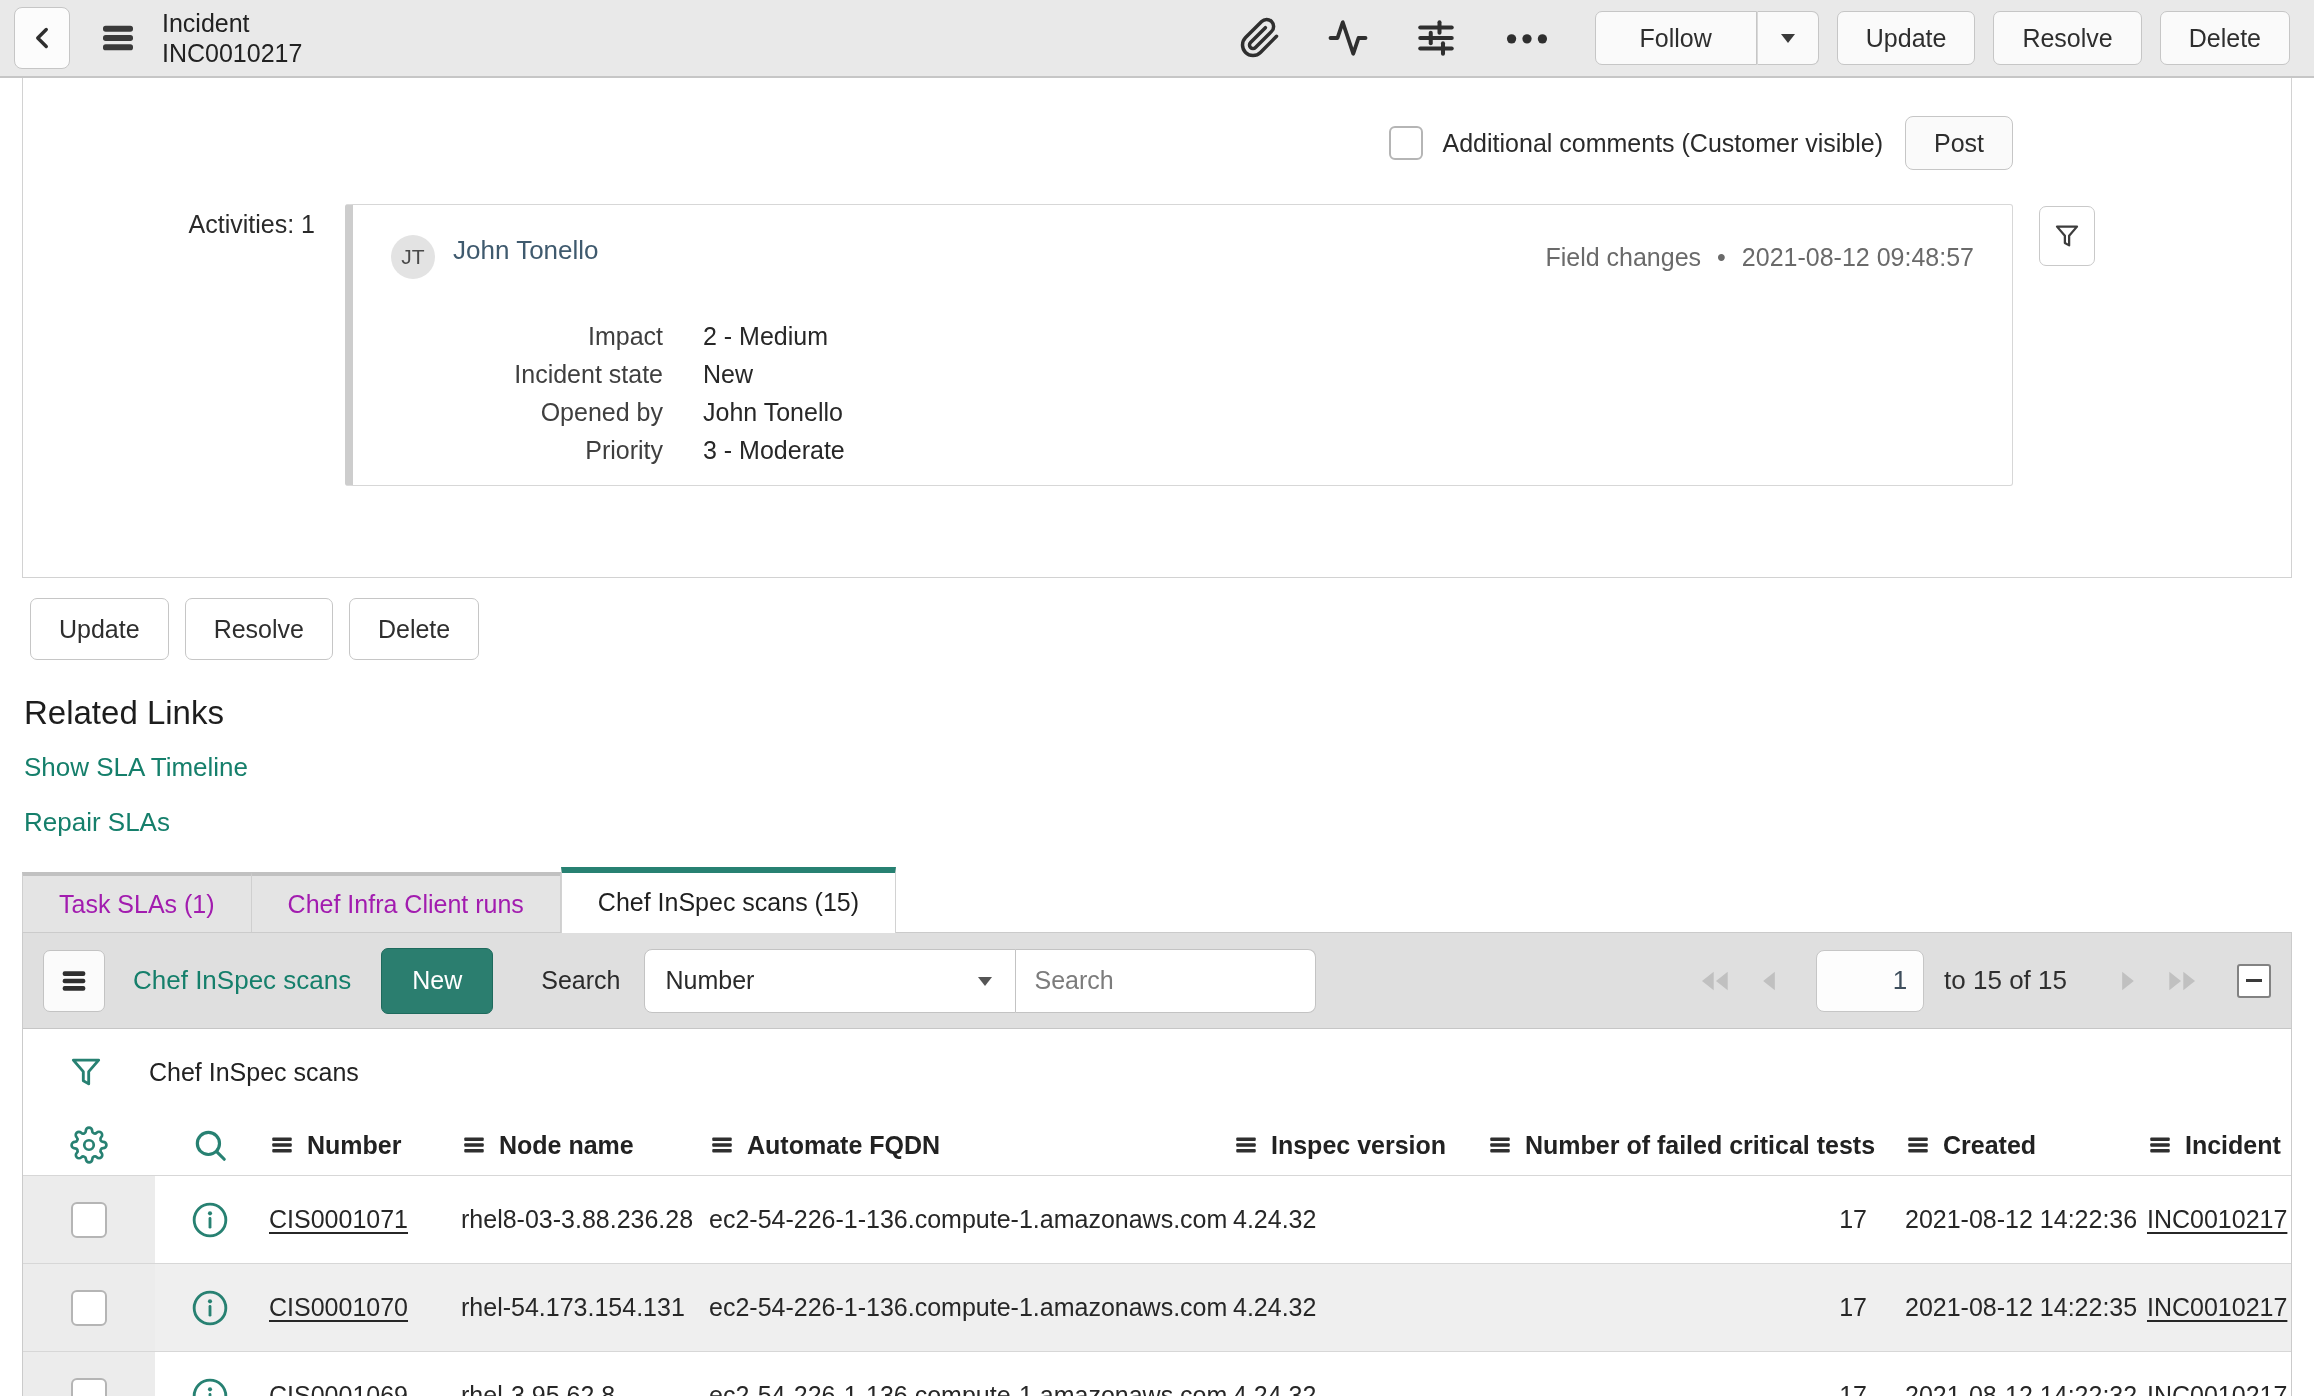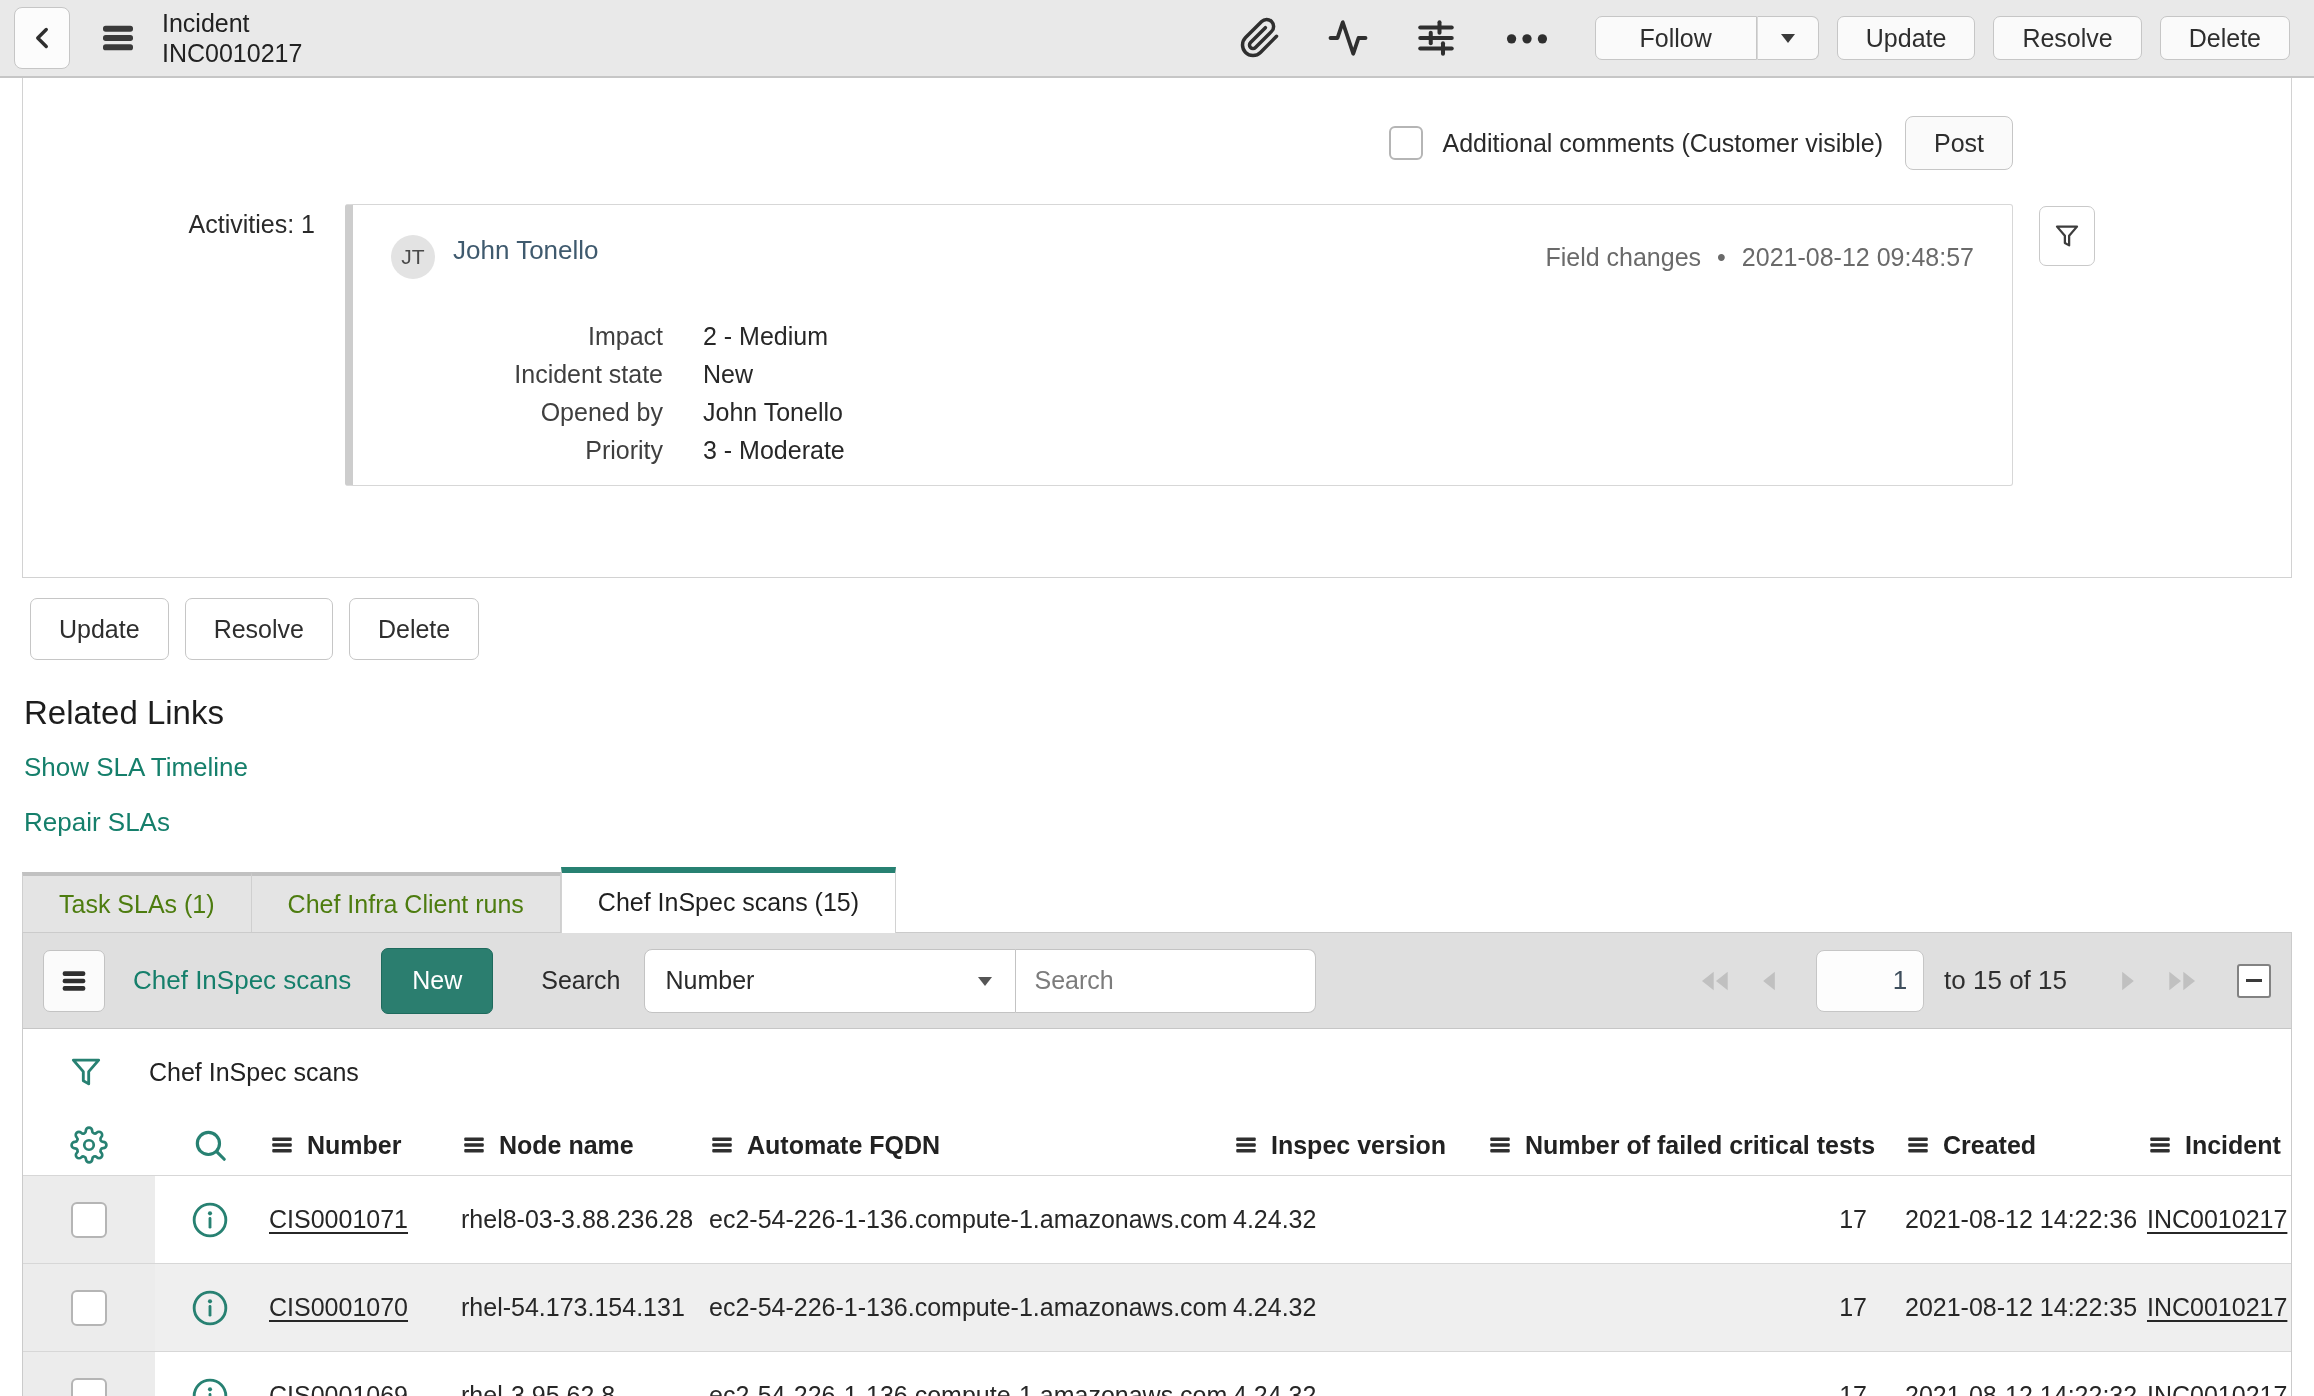--- a/index.html
+++ b/index.html
@@ -10,21 +10,21 @@
   .app-header { height:78px; background:#e9e9e9; border-bottom:2px solid #c6c6c6;
     display:flex; align-items:center; padding:0 24px 0 14px; }
   .back-btn { width:56px; height:62px; background:#fcfcfc; border:1px solid #c6c6c6;
     border-radius:8px; display:flex; align-items:center; justify-content:center; cursor:pointer; }
   .ctx-menu-btn { margin-left:28px; display:flex; align-items:center; cursor:pointer; }
   .title-block { margin-left:24px; font-size:25px; line-height:1.22; color:#222; }
   .header-right { margin-left:auto; display:flex; align-items:center; }
   .icon-group { display:flex; align-items:center; gap:46px; margin-right:44px; }
   .hdr-icon { display:flex; cursor:pointer; }
   .btn { background:#fafafa; border:1px solid #c6c6c6; border-radius:7px; font-size:25px;
-    color:#2e2e2e; height:44px; display:flex; align-items:center; padding:0 28px; cursor:pointer;
+    color:#2e2e2e; height:54px; display:flex; align-items:center; padding:0 28px; cursor:pointer;
     font-family:inherit; }
   .btn-group { display:flex; gap:18px; }
   .split-btn { display:flex; margin-right:18px; }
   .split-btn .main { border-radius:7px 0 0 7px; padding:0 44px; }
   .split-btn .caret { border-radius:0 7px 7px 0; border-left:1px solid #d9d9d9; padding:0 20px; }
 
   
   .form-wrap { margin:0 22px; height:500px; position:relative;
     border-left:1px solid #d2d2d2; border-right:1px solid #d2d2d2; border-bottom:1px solid #d2d2d2;
     padding-top:32px; background:#fff; }
@@ -58,21 +58,21 @@
   
   .related { margin:34px 0 0 24px; }
   .related-title { font-size:33px; color:#1d1d1d; font-weight:500; }
   .related-link { display:block; font-size:26px; color:#157f6b; margin-top:20px;
     text-decoration:none; line-height:30px; cursor:pointer; width:fit-content; }
   .related-link + .related-link { margin-top:25px; }
 
   
   .tabs { display:flex; align-items:flex-end; margin:30px 0 0 22px; position:relative; z-index:2; }
   .tab { height:60px; padding:0 36px; display:flex; align-items:center; font-size:25px;
-    color:#4d7c0f; background:#e4e4e4; border-top:4px solid #c1c1c1; border-right:1px solid #cfcfcf;
+    color:#a21caf; background:#e4e4e4; border-top:4px solid #c1c1c1; border-right:1px solid #cfcfcf;
     cursor:pointer; }
   .tab:first-child { border-left:1px solid #cfcfcf; }
   .tab.active { height:66px; background:#fff; border-top:6px solid #278172;
     border-left:1px solid #d2d2d2; border-right:1px solid #d2d2d2; margin-bottom:-1px;
     padding-bottom:1px; color:#1f1f1f; }
 
   
   .list-wrap { margin:0 22px; height:484px; border:1px solid #cbcbcb; border-bottom:none;
     overflow:hidden; background:#fff; }
   .list-toolbar { height:96px; background:#dfdfdf; border-bottom:1px solid #c6c6c6;

